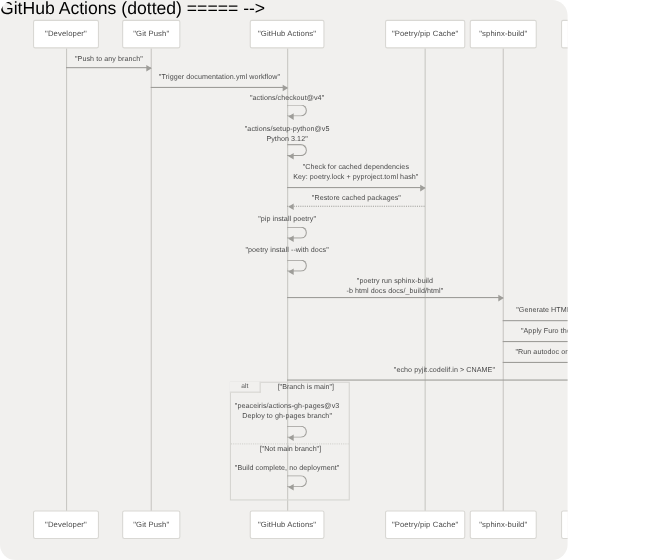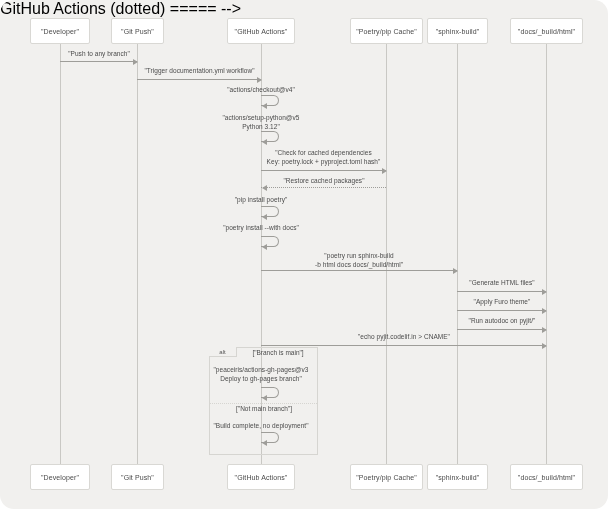--- a/index.html
+++ b/index.html
@@ -3,21 +3,21 @@
 <meta charset="utf-8">
 <style>
   html, body {
     margin: 0;
     padding: 0;
     background: #ffffff;
     font-family: "Liberation Sans", sans-serif;
   }
   #canvas {
     position: relative;
-    width: 608px;
+    width: 516px;
     height: 509px;
     background: #f1f0ee;
     border-radius: 14px;
     overflow: hidden;
   }
   
   .actor {
     position: absolute;
     background: #ffffff;
     border: 1px solid #d9d8d4;

